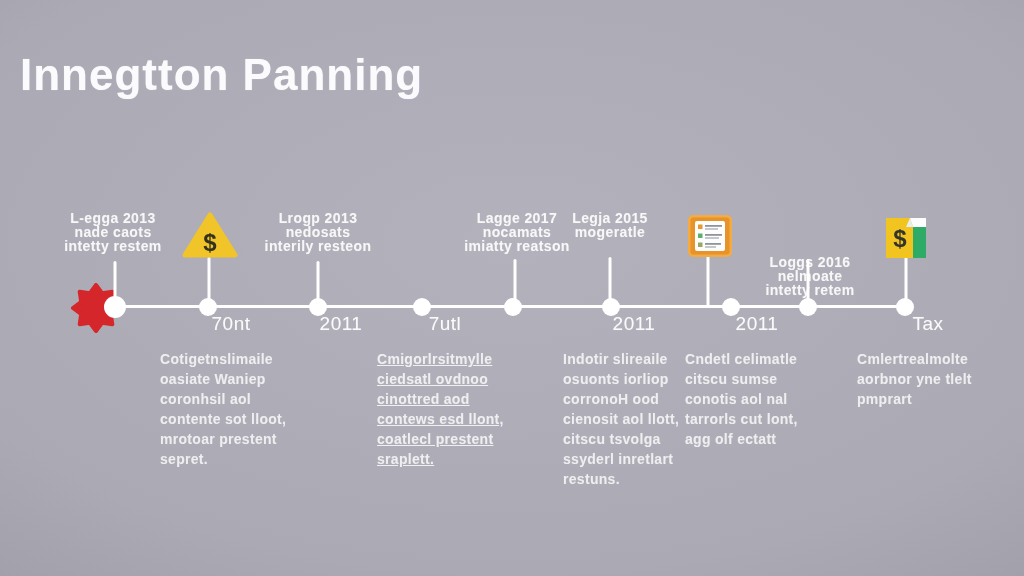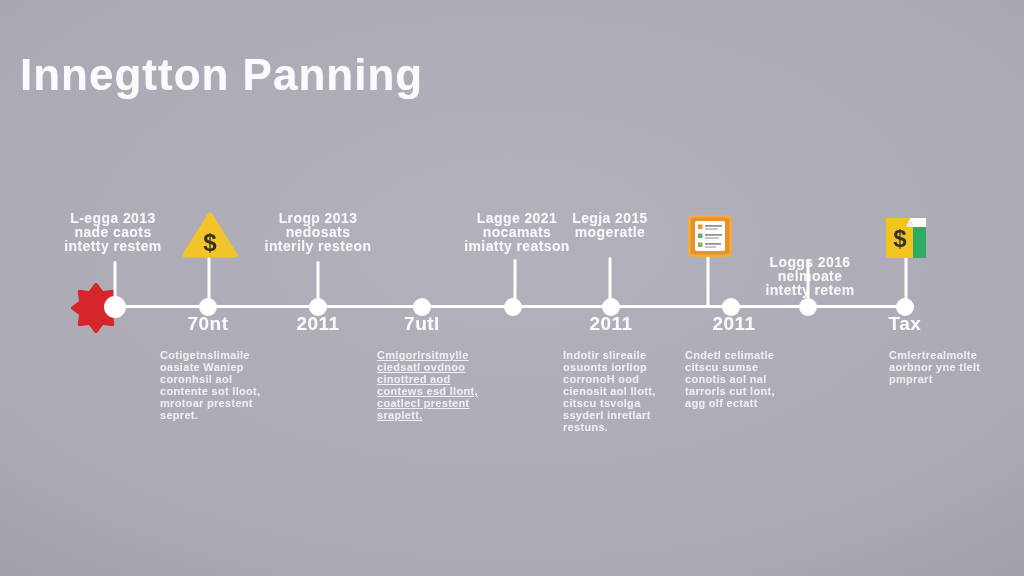--- a/index.html
+++ b/index.html
@@ -29,25 +29,25 @@
     border-radius:2px;
   }
   .above-label{
     position:absolute;top:211px;transform:translateX(-50%);
     text-align:center;font-size:14px;line-height:14px;font-weight:700;
     color:rgba(255,255,255,.86);white-space:pre-line;letter-spacing:.4px;
     text-shadow:0 0 1px rgba(255,255,255,.35);
   }
   .year{
     position:absolute;top:313px;transform:translateX(-50%);
-    font-size:19px;font-weight:700;color:rgba(255,255,255,.92);
-    letter-spacing:.5px;text-shadow:0 0 1px rgba(255,255,255,.3);
+    font-size:19px;font-weight:400;color:rgba(255,255,255,.92);
+    letter-spacing:.5px;text-shadow:0 0 1px rgba(255,255,255,.3);margin-left:23px;
   }
   .para{
-    position:absolute;top:349px;font-size:11px;line-height:12px;
+    position:absolute;top:349px;font-size:14px;line-height:20px;
     font-weight:600;color:rgba(255,255,255,.74);white-space:pre-line;
     letter-spacing:.3px;text-shadow:0 0 1px rgba(255,255,255,.25);
   }
   .icon{position:absolute;}
 </style>
 </head>
 <body>
 
 <div class="stage">
 
@@ -77,21 +77,21 @@
   <div class="node sm" style="left:731px;"></div>
   <div class="node sm" style="left:808px;"></div>
   <div class="node sm" style="left:905px;"></div>
 
   <div class="above-label" style="left:113px;">L-egga 2013
 nade caots
 intetty restem</div>
   <div class="above-label" style="left:318px;">Lrogp 2013
 nedosats
 interily resteon</div>
-  <div class="above-label" style="left:517px;">Lagge 2021
+  <div class="above-label" style="left:517px;">Lagge 2017
 nocamats
 imiatty reatson</div>
   <div class="above-label" style="left:610px;">Legja 2015
 mogeratle</div>
   <div class="above-label" style="left:810px;margin-top:44px;">Loggs 2016
 nelmoate
 intetty retem</div>
 
   <svg class="icon" style="left:182px;top:212px;" width="56" height="46" viewBox="0 0 56 46">
     <path d="M28 3 L53 43 L3 43 Z" fill="#f1c42a" stroke="#f1c42a" stroke-width="5" stroke-linejoin="round"></path>
@@ -145,17 +145,17 @@
 corronoH ood
 cienosit aol llott,
 citscu tsvolga
 ssyderl inretlart
 restuns.</div>
   <div class="para" style="left:685px;width:150px;">Cndetl celimatle
 citscu sumse
 conotis aol nal
 tarrorls cut lont,
 agg olf ectatt</div>
-  <div class="para" style="left:857px;width:125px;margin-left:32px;">Cmlertrealmolte
+  <div class="para" style="left:857px;width:125px;">Cmlertrealmolte
 aorbnor yne tlelt
 pmprart</div>
 
 </div>
 
 </body></html>

